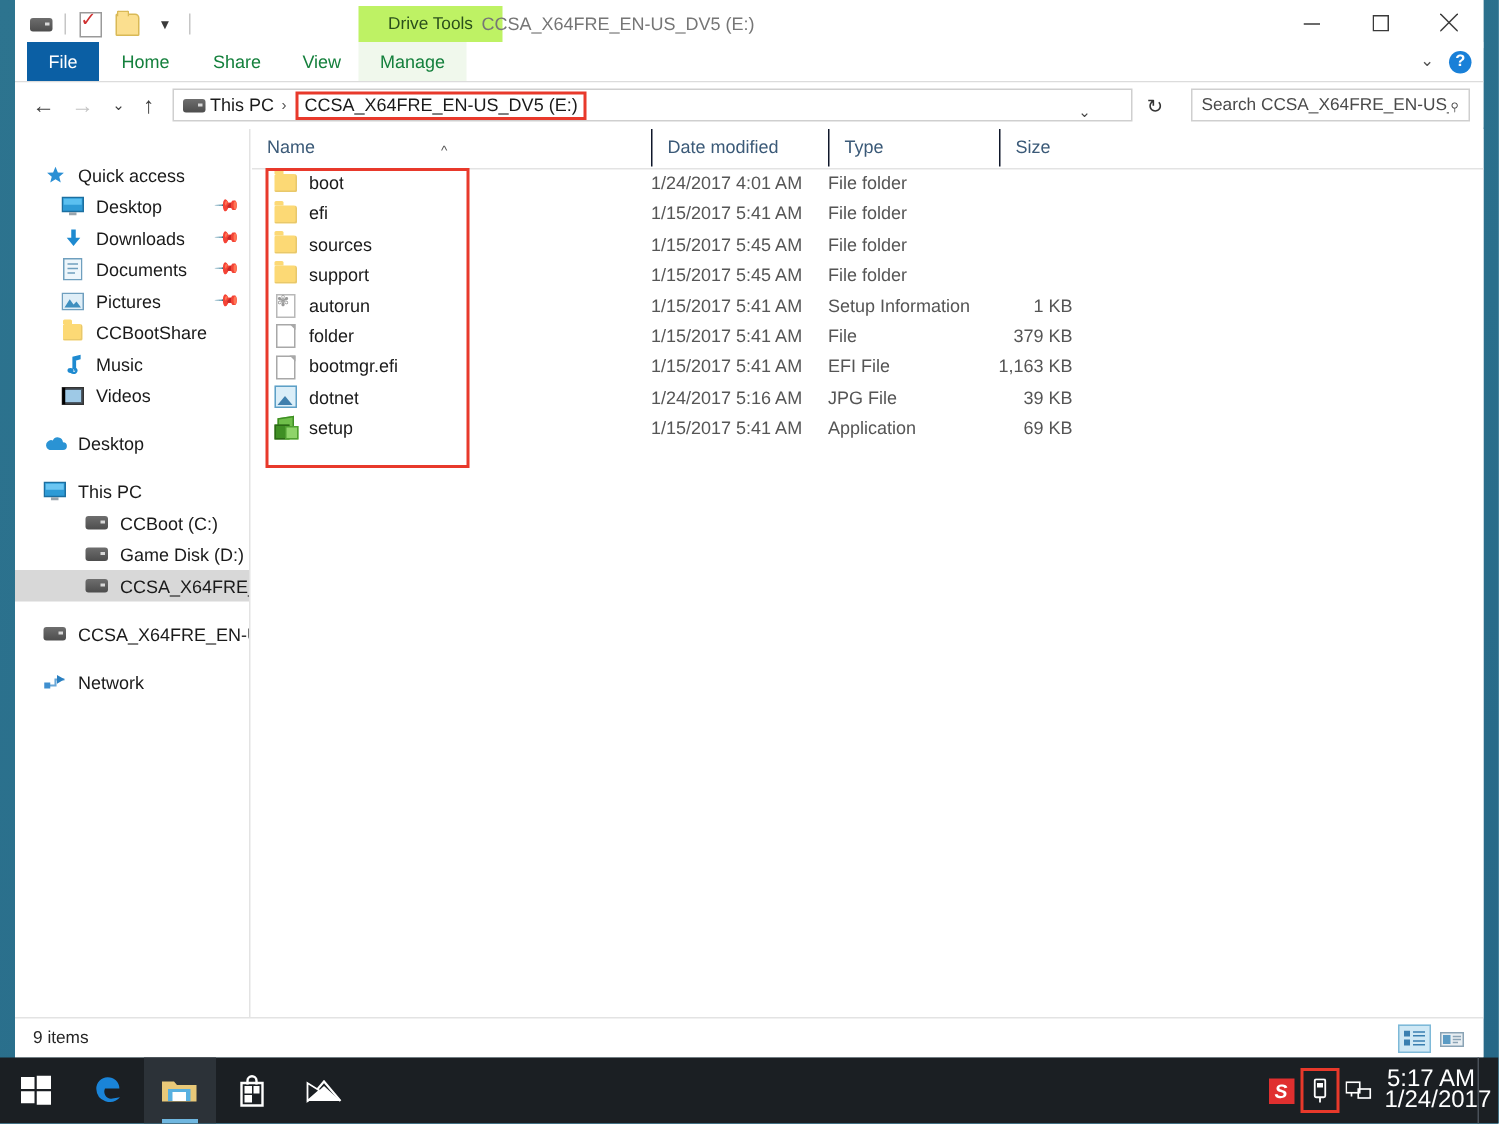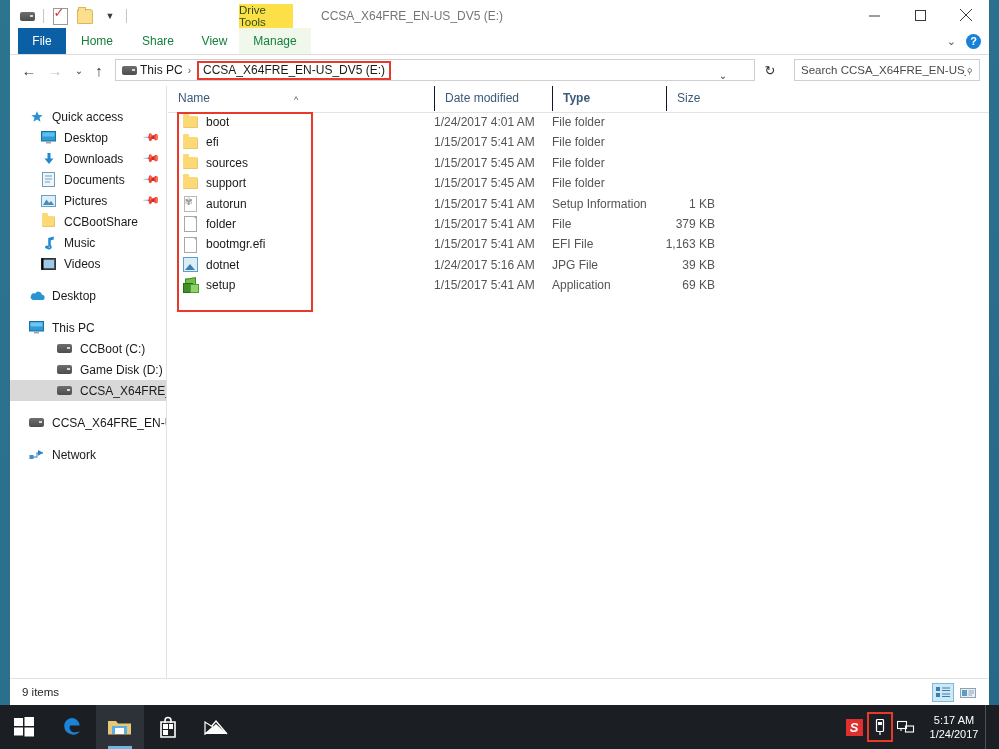--- a/index.html
+++ b/index.html
@@ -106,22 +106,22 @@
   }
   .qat-chev {
     font-size: 9px;
     color: #3a3a3a;
     line-height: 1;
   }
 
   .ribbon-ctx-tab {
     position: absolute;
     left: 229px; top: 4px;
-    width: 54px; height: 24px;
-    background: #fde047;
+    width: 96px; height: 24px;
+    background: #bef264;
     color: #2a4f1b;
     font-size: 11.5px;
     display: flex;
     align-items: center;
     justify-content: center;
   }
   .win-title {
     position: absolute;
     left: 311px; top: 0px;
     height: 32px;
@@ -577,21 +577,21 @@
     display: flex; align-items: center; justify-content: center;
   }
   .tray-ico.boxed {
     border: 2px solid #e8392b;
     height: 30px;
     box-sizing: border-box;
   }
   .clock {
     width: 62px;
     color: #ffffff;
-    font-size: 11px;
+    font-size: 16px;
     text-align: center;
     line-height: 14px;
     padding-left: 4px;
   }
   .showdesk {
     width: 7px; height: 44px;
     border-left: 1px solid #4a5159;
   }
 
   .s-ico {
@@ -835,21 +835,21 @@
         </div>
       </div>
 
       <div class="filepane">
         <div class="colhead">
           <div class="col first" style="left:0; width:266px;">
             <span>Name</span>
             <span class="sortmark" style="left:126px;">^</span>
           </div>
           <div class="col" style="left:266px; width:118px;">Date modified</div>
-          <div class="col" style="left:384px; width:114px;font-weight:bold;">Type</div>
+          <div class="col" style="left:384px; width:114px;">Type</div>
           <div class="col" style="left:498px; width:80px;">Size</div>
         </div>
 
         <div class="rows">
 
           <div class="row">
             <div class="cell name">
               <span class="ficon">
                   <span class="folder"></span>
                 </span>

